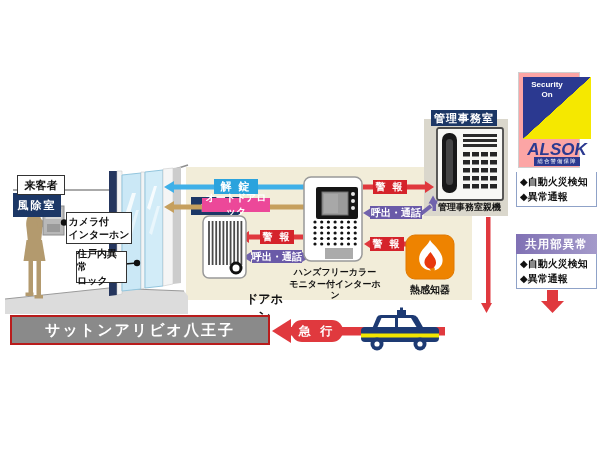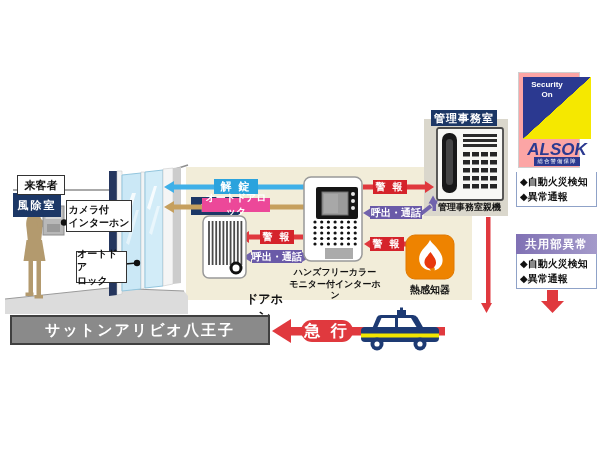--- a/index.html
+++ b/index.html
@@ -70,23 +70,23 @@
       <circle cx="132" cy="115" r="3.2" fill="#111" stroke="none"></circle>
       <line x1="120" y1="116" x2="132" y2="115"></line>
     </g>
   </svg>
 
   <div class="abs sec" style="left:13px;top:149px;width:48px;height:24px;margin-top:44px;">風除室</div>
   <div class="abs sec" style="left:191px;top:149px;width:49px;height:18px;margin-top:48px;">住 戸</div>
   <div class="abs sec" style="left:431px;top:110px;width:66px;height:16px;letter-spacing:1px;">管理事務室</div>
 
   <div class="abs wbox" style="left:17px;top:175px;width:46px;height:18px;font-size:11px;">来客者</div>
-  <div class="abs wbox pre" style="left:66px;top:200px;width:64px;height:30px;">カメラ付
+  <div class="abs wbox pre" style="left:66px;top:212px;width:64px;height:30px;">カメラ付
 インターホン</div>
-  <div class="abs wbox pre" style="left:76px;top:251px;width:49px;height:30px;">オートドア
+  <div class="abs wbox pre" style="left:76px;top:251px;width:49px;height:30px;">住戸内異常
 ロック</div>
 
   <svg class="abs" style="left:0;top:0;" width="600" height="449" viewBox="0 0 600 449">
     <g fill="#3fb0e8">
       <rect x="174" y="184.5" width="131" height="5"></rect>
         <polygon points="174,181 174,193 164,187"></polygon>
     </g>
     <g fill="#c6a05e">
       <rect x="174" y="204.5" width="131" height="5"></rect>
         <polygon points="174,201 174,213 164,207"></polygon>
@@ -263,24 +263,24 @@
     </div>
   </div>
   <div class="abs" style="left:516px;top:234px;width:81px;">
     <div class="alert-head">共用部異常</div>
     <div class="alert-body">
       <div>◆自動火災検知</div>
       <div>◆異常通報</div>
     </div>
   </div>
 
-  <div class="abs" style="left:10px;top:315px;width:260px;height:30px;background:#8a8a8a;border:2px solid #404040;box-sizing:border-box;
+  <div class="abs" style="left:10px;top:315px;width:260px;height:30px;background:#8a8a8a;border:2px solid #b91c1c;box-sizing:border-box;
               color:#fff;font-weight:bold;font-size:15px;letter-spacing:2px;display:flex;align-items:center;justify-content:center;">サットンアリビオ八王子</div>
 
-  <div class="abs atag" style="left:301px;top:320px;width:52px;height:22px;background:#e0393e;border-radius:11px;font-size:16px;letter-spacing:3px;">急 行</div>
+  <div class="abs atag" style="left:291px;top:320px;width:52px;height:22px;background:#e0393e;border-radius:11px;font-size:12px;letter-spacing:3px;">急 行</div>
 
   <svg class="abs" style="left:360px;top:307px;" width="82" height="44" viewBox="0 0 82 44">
     <rect x="40" y="0.5" width="3" height="4" fill="#1d3a73"></rect>
     <rect x="37" y="3" width="9" height="5" fill="#1d3a73"></rect>
     <path d="M12,22 L17,10 Q18,8 21,8 L53,8 Q56,8 57.5,10.5 L64,22 Z" fill="#1d3a73"></path>
     <path d="M17.5,20 L21.5,11 L51,11 L56.5,20 Z" fill="#fff"></path>
     <rect x="35" y="11" width="3" height="9" fill="#1d3a73"></rect>
     <rect x="1" y="20" width="78" height="15" rx="4" fill="#1d3a73"></rect>
     <rect x="1" y="26.5" width="78" height="4" fill="#f2e500"></rect>
     <circle cx="17" cy="37" r="6.5" fill="#1d3a73"></circle>

